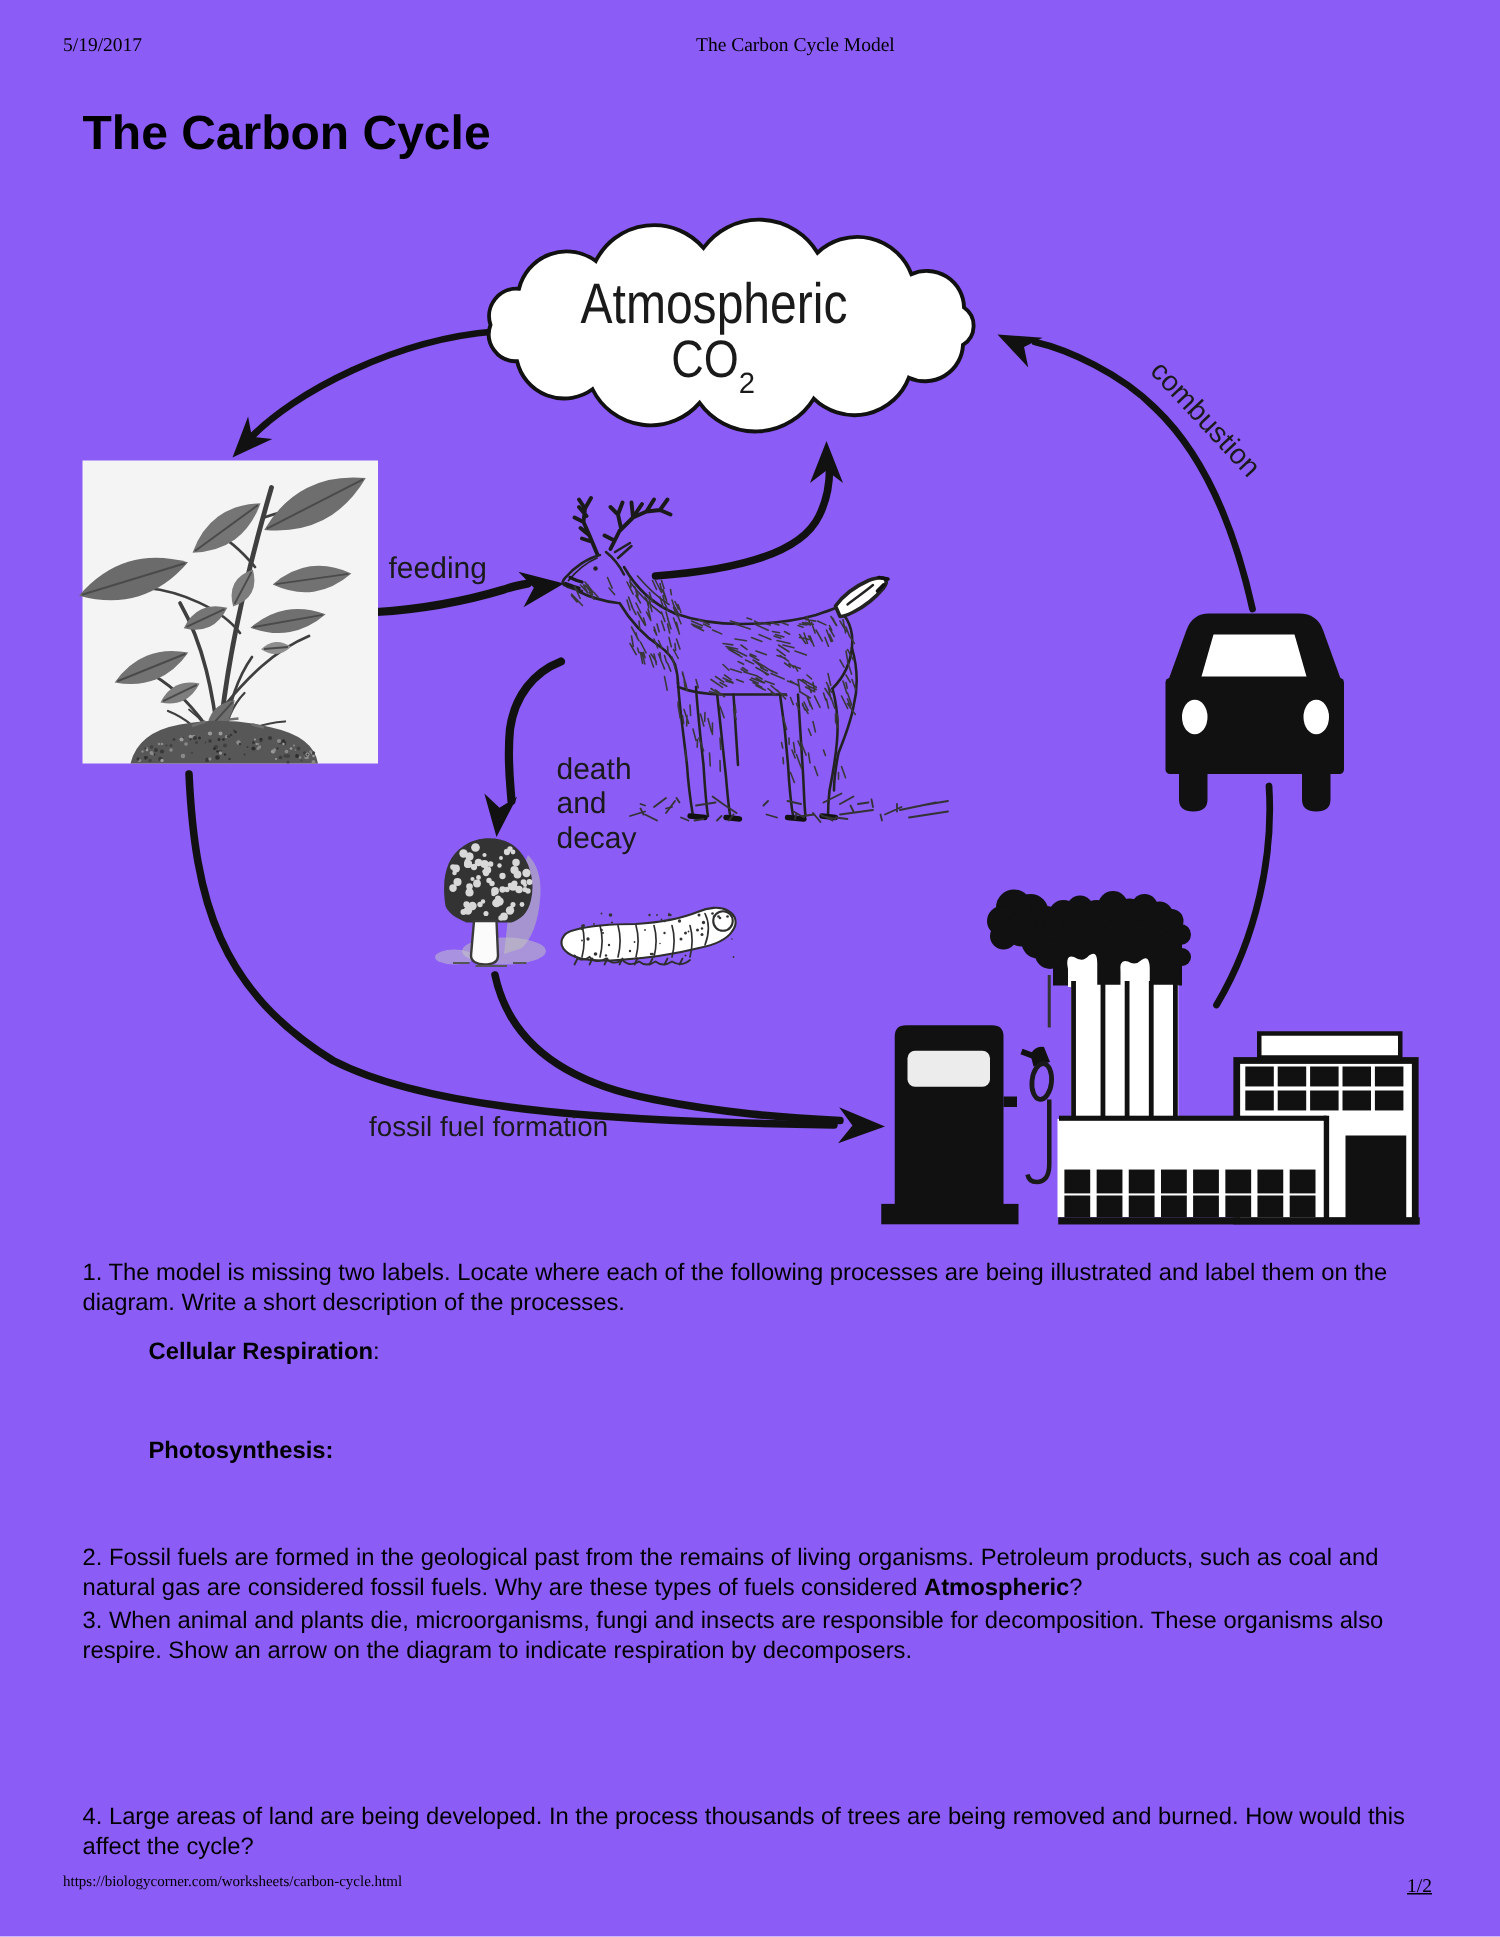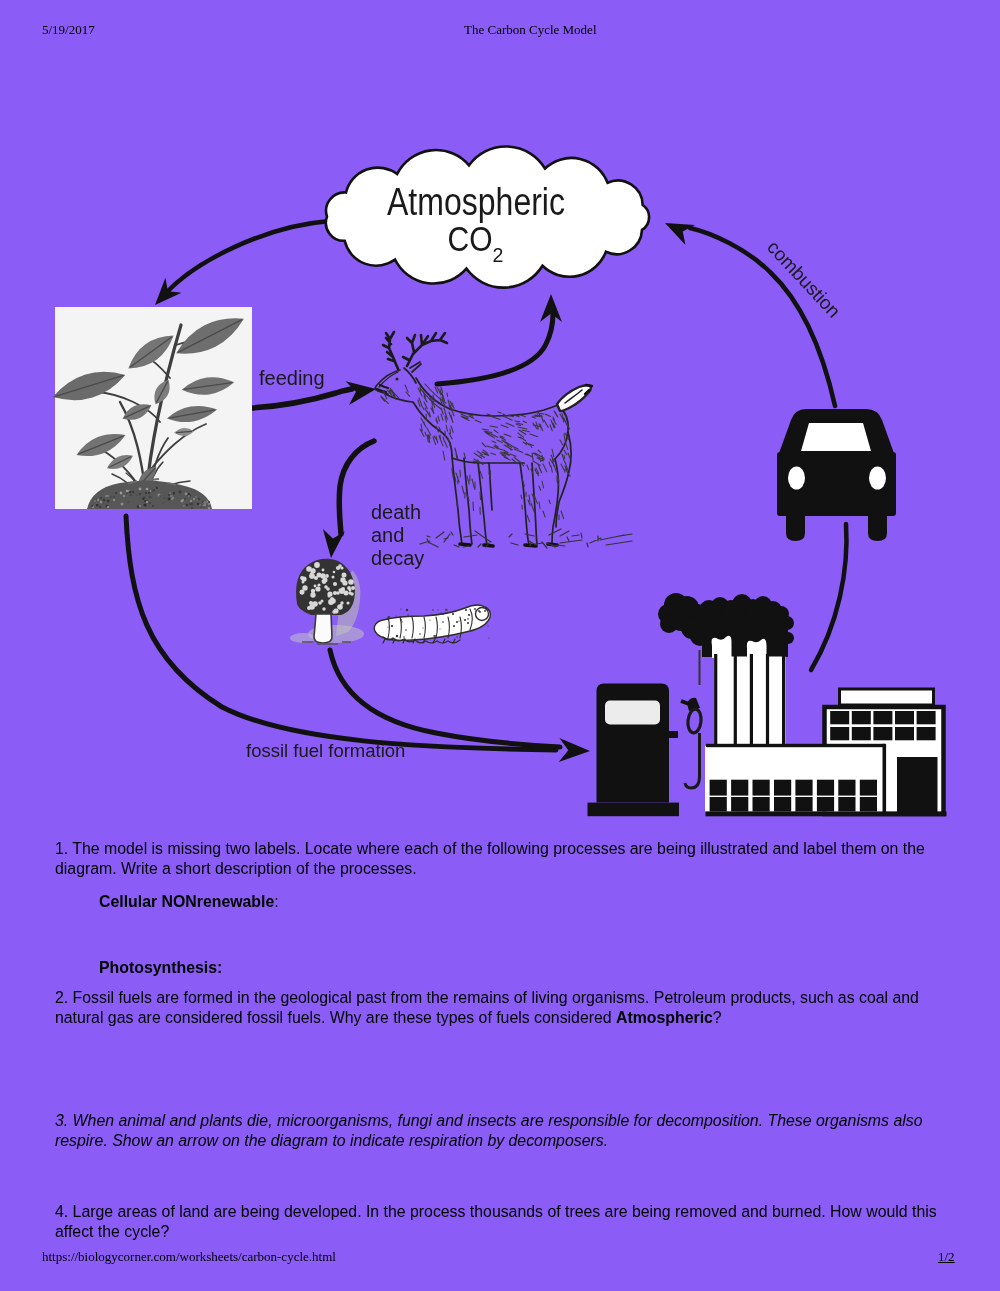--- a/index.html
+++ b/index.html
@@ -7,20 +7,21 @@
         font-family:"Liberation Sans",sans-serif;color:#000;}
   .serif{font-family:"Liberation Serif",serif;}
   .abs{position:absolute;}
   .q{font-size:15.85px;line-height:20px;}
 </style>
 </head>
 <body>
 <div class="page">
   <div class="abs serif" style="left:42px;top:21.5px;font-size:13px;">5/19/2017</div>
   <div class="abs serif" style="left:464px;top:21.5px;font-size:13px;">The Carbon Cycle Model</div>
+  <div class="abs" style="left:55px;top:70px;font-size:32px;font-weight:bold;">The Carbon Cycle</div>
 
   <svg class="abs" style="left:0;top:0;" width="1000" height="835" viewBox="0 0 1000 835">
     <g stroke="#111" fill="none" stroke-linecap="round">
   <path d="M 330 221 C 265 226 196 261 166 293" stroke-width="4.5"></path>
   <path d="M 437 384 C 492 380 534 369 546 344 C 552 332 553 320 553 313" stroke-width="5"></path>
   <path d="M 251 408 C 285 406 316 399 336 393 C 344 390 348 390 352 389" stroke-width="5.5"></path>
   <path d="M 374 441 C 356 448 343 464 340 486 C 338 506 340 520 341 534" stroke-width="5.5"></path>
   <path d="M 126 516 C 130 600 146 660 222 707 C 290 742 420 748 556 750" stroke-width="5"></path>
   <path d="M 330 650 C 339 692 372 721 436 733 C 482 742 522 745 560 747" stroke-width="5"></path>
   <path d="M 811 670 C 838 625 849 570 846 524" stroke-width="4.5"></path>
@@ -465,20 +466,20 @@
 <rect x="587.5" y="802.6" width="91.5" height="13.6" fill="#111"></rect>
 <rect x="669" y="731" width="9" height="7" fill="#111"></rect>
 <path d="M 687 703 Q 690 697 696 698 L 700 708 L 689 711 Z" fill="#111"></path>
 <ellipse cx="694.5" cy="721" rx="6.5" ry="12" fill="none" stroke="#1a1a1a" stroke-width="3.2" transform="rotate(6 694.5 721)"></ellipse>
 <path d="M 689 704 L 681 701" stroke="#111" stroke-width="4" fill="none"></path>
 <path d="M 699.5 733 L 699.5 776 Q 699.5 788 691 788 Q 686 788 685 783" stroke="#1a1a1a" stroke-width="3" fill="none"></path>
 </g>
   </svg>
 
   <div class="abs q" style="left:55px;top:839px;width:900px;">1. The model is missing two labels. Locate where each of the following processes are being illustrated and label them on the<br>diagram. Write a short description of the processes.</div>
-  <div class="abs q" style="left:99px;top:892px;"><b>Cellular NONrenewable</b>:</div>
+  <div class="abs q" style="left:99px;top:892px;"><b>Cellular Respiration</b>:</div>
   <div class="abs q" style="left:99px;top:958px;"><b>Photosynthesis:</b></div>
-  <div class="abs q" style="left:55px;top:988px;width:900px;">2. Fossil fuels are formed in the geological past from the remains of living organisms. Petroleum products, such as coal and<br>natural gas are considered fossil fuels. Why are these types of fuels considered <b>Atmospheric</b>?</div>
-  <div class="abs q" style="left:55px;top:1111px;width:900px;font-style:italic;">3. When animal and plants die, microorganisms, fungi and insects are responsible for decomposition. These organisms also<br>respire. Show an arrow on the diagram to indicate respiration by decomposers.</div>
+  <div class="abs q" style="left:55px;top:1029px;width:900px;">2. Fossil fuels are formed in the geological past from the remains of living organisms. Petroleum products, such as coal and<br>natural gas are considered fossil fuels. Why are these types of fuels considered <b>Atmospheric</b>?</div>
+  <div class="abs q" style="left:55px;top:1071px;width:900px;">3. When animal and plants die, microorganisms, fungi and insects are responsible for decomposition. These organisms also<br>respire. Show an arrow on the diagram to indicate respiration by decomposers.</div>
   <div class="abs q" style="left:55px;top:1202px;width:900px;">4. Large areas of land are being developed. In the process thousands of trees are being removed and burned. How would this<br>affect the cycle?</div>
-  <div class="abs serif" style="left:42px;top:1249px;font-size:13px;">https://biologycorner.com/worksheets/carbon-cycle.html</div>
+  <div class="abs serif" style="left:42px;top:1249px;font-size:10px;">https://biologycorner.com/worksheets/carbon-cycle.html</div>
   <div class="abs serif" style="left:938px;top:1249px;font-size:13px;text-decoration:underline;">1/2</div>
 </div>
 
 </body></html>

